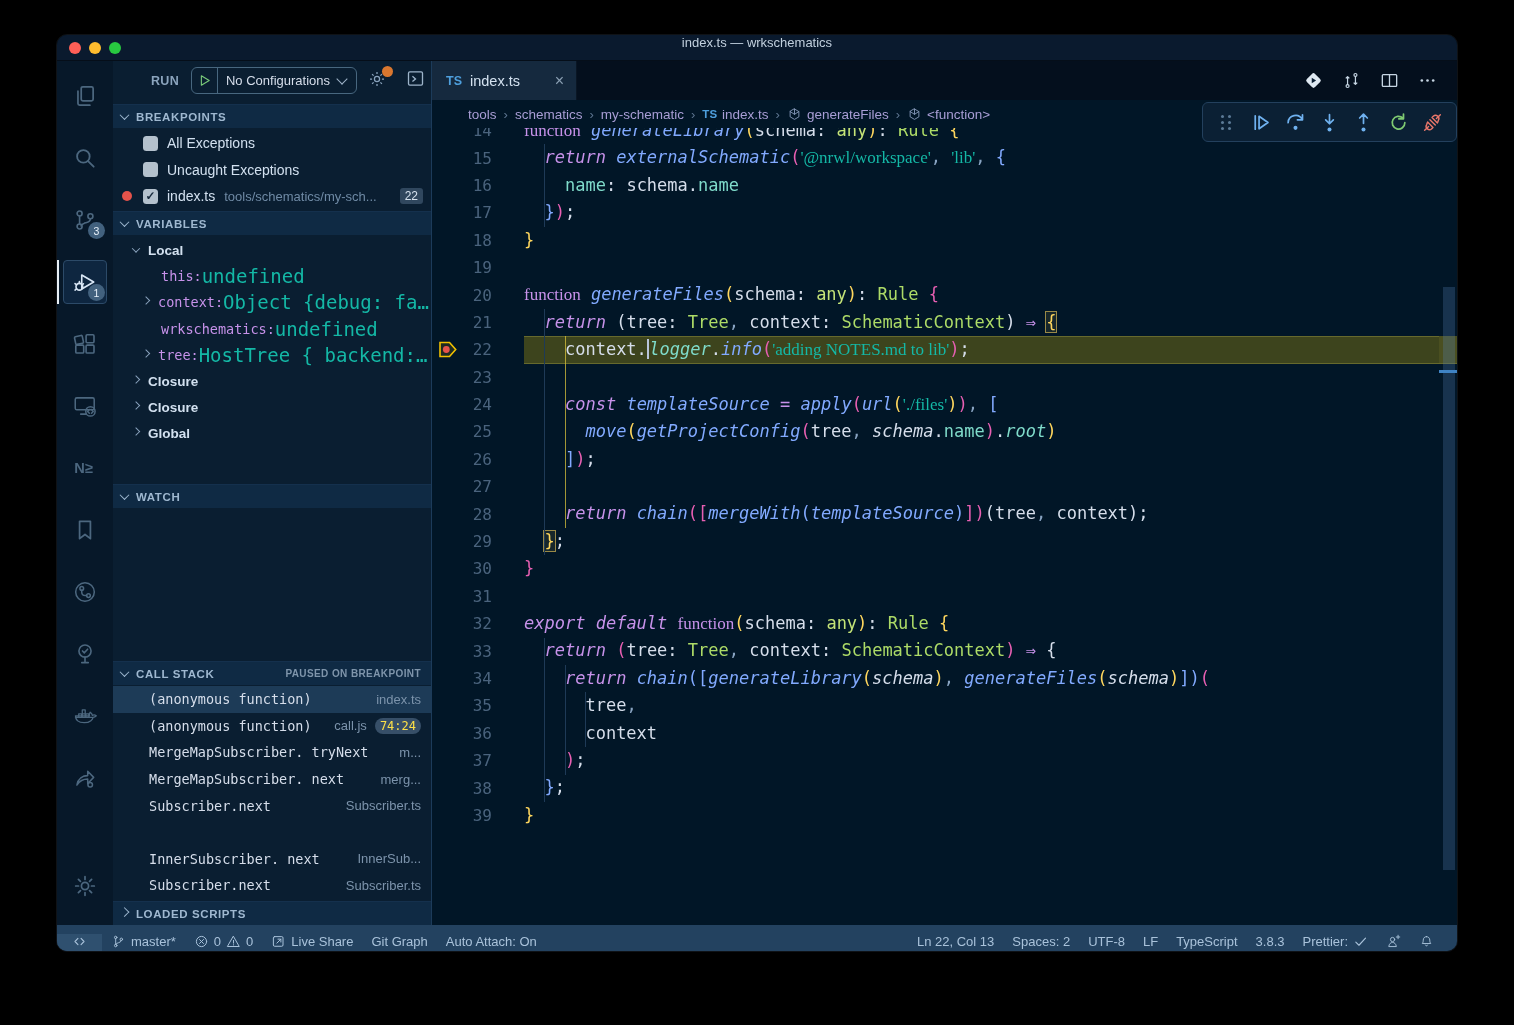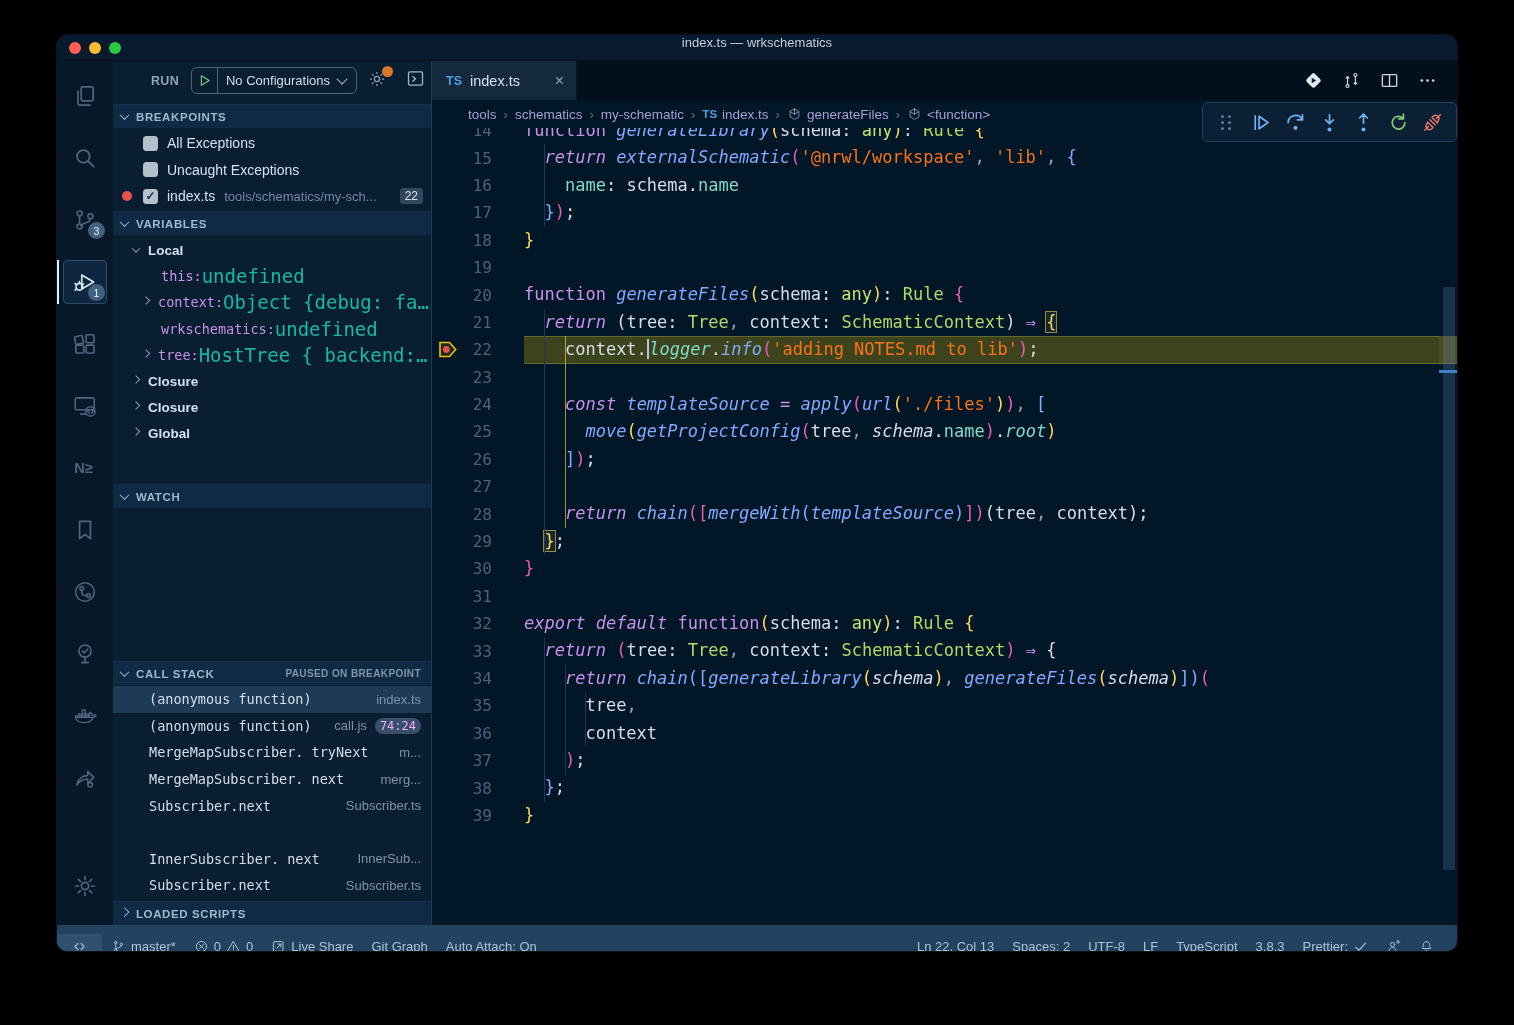--- a/index.html
+++ b/index.html
@@ -83,21 +83,21 @@
   .var-name { font-family:"DejaVu Sans Mono", monospace; font-size:13.5px; color:#c792ea; }
   .var-value { font-family:"DejaVu Sans Mono", monospace; font-size:19px; color:#14b8a6;
     margin-left:0; overflow:hidden; text-overflow:ellipsis; }
   .cs-row { position:absolute; left:0; width:100%; height:26.6px; display:flex;
     align-items:center; padding:0 10px 0 36px; cursor:pointer; }
   .cs-row.selected { background:#1d3b57; }
   .cs-fn { font-family:"DejaVu Sans Mono", monospace; font-size:13.5px; color:#d6deeb;
     white-space:nowrap; overflow:hidden; text-overflow:ellipsis; }
   .cs-file { margin-left:auto; padding-left:10px; font-size:13px; color:#7c93ab;
     white-space:nowrap; flex:none; }
-  .cs-badge { flex:none; margin-left:8px; background:#374f68; color:#f0abfc; font-size:12px;
+  .cs-badge { flex:none; margin-left:8px; background:#374f68; color:#fde047; font-size:12px;
     border-radius:8px; padding:1px 5px; font-family:"DejaVu Sans Mono", monospace; }
   
   .editor { flex:1; position:relative; background:#011627; min-width:0; }
   .tabstrip { position:absolute; left:0; top:0; width:100%; height:39px; background:#040f1d;
     display:flex; }
   .tab { width:145px; height:39px; background:#15293e; display:flex; align-items:center;
     padding:0 10px 0 14px; cursor:pointer; border-right:1px solid #0a1624; }
   .tab-ts { font-size:12.5px; font-weight:bold; color:#4e9fdd; margin-right:8px; }
   .tab-label { font-size:14.5px; color:#d4e2f0; flex:1; }
   .tab-close { color:#8ba0b4; font-size:16px; cursor:pointer; padding:0 2px; }
@@ -118,26 +118,26 @@
   .code { position:absolute; left:0; top:67px; right:0; bottom:0; overflow:hidden;
     font-family:"DejaVu Sans Mono", monospace; font-size:17px; }
   .lines { position:absolute; left:0; top:-11px; right:0; }
   .line { position:relative; display:flex; height:27.4px; align-items:center; }
   .ln { width:60px; flex:none; text-align:right; color:#4a637d; font-size:16px;
     user-select:none; }
   .lc { flex:1; margin-left:32px; white-space:pre; line-height:27.4px; height:27.4px;
     color:#d6deeb; }
   .line.current .lc { background:#3d441d; box-shadow:inset 0 1px 0 rgba(210,200,90,.28),
     inset 0 -1px 0 rgba(210,200,90,.28); }
-  .tk-k  { color:#c792ea; }
+  .tk-k  { color:#c792ea;font-family:Liberation Serif, serif; }
   .tk-ki { color:#c792ea; font-style:italic; }
   .tk-f  { color:#82aaff; font-style:italic; }
   .tk-v  { color:#d6deeb; }
   .tk-vi { color:#d6deeb; font-style:italic; }
-  .tk-s  { color:#f97316; }
+  .tk-s  { color:#14b8a6;font-family:Liberation Serif, serif; }
   .tk-t  { color:#addb67; }
   .tk-p  { color:#c5e478; }
   .tk-m  { color:#7fdbca; }
   .tk-mi { color:#7fdbca; font-style:italic; }
   .tk-y  { color:#ffd75e; }
   .tk-pk { color:#e75fb2; }
   .tk-b  { color:#82aaff; }
   .tk-o  { color:#c792ea; }
   .tk-d  { color:#89a4c2; }
   .tk-mY { color:#ffd75e; outline:1px solid rgba(255,215,94,.6);
@@ -159,21 +159,21 @@
   
   .overview { position:absolute; right:0; top:0; bottom:0; width:18px; }
   .ov-thumb { position:absolute; right:2px; width:12px; background:rgba(86,130,180,.28); }
   .ov-line-mark { position:absolute; right:0; width:18px; background:#4a4f20; }
   .ov-cursor-mark { position:absolute; right:0; width:18px; height:2.5px; background:#3f83c4; }
   
   .statusbar { height:26px; flex:none; background:#234260; display:flex; align-items:center;
     color:#a9c2da; font-size:13px; }
   .sb-left, .sb-right { display:flex; align-items:center; height:100%; }
   .sb-right { margin-left:auto; padding-right:14px; }
-  .sb-item { display:flex; align-items:center; gap:5px; padding:0 9px; height:100%;
+  .sb-item { display:flex; align-items:flex-start; gap:5px; padding:0 9px; height:100%;
     cursor:pointer; white-space:nowrap;margin-top:17px; }
   .sb-item svg { width:15px; height:15px; }
   .sb-item.chip { background:#2f506f; padding:0 15px; }
   .sb-item .txt { color:#a9c2da; }
 </style>
 </head>
 <body>
 
 <div class="window">
   <div class="titlebar">

